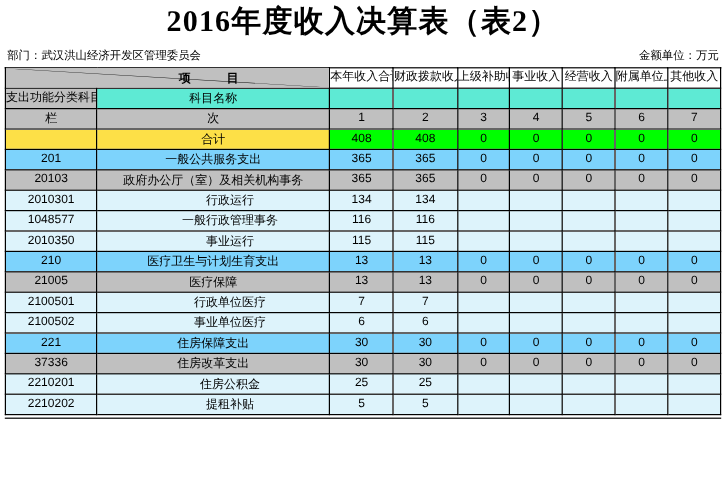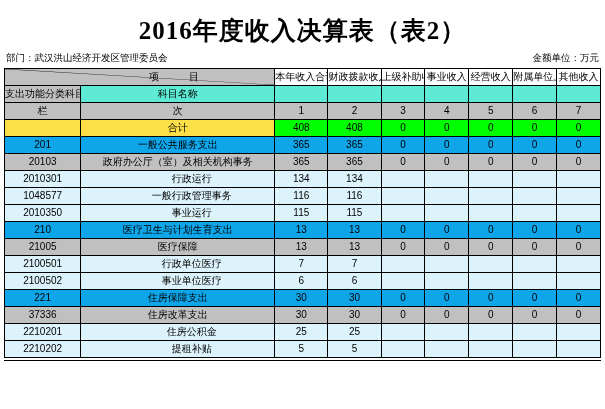--- a/index.html
+++ b/index.html
@@ -12,21 +12,21 @@
     height: 409px;
     font-family: "Liberation Sans", sans-serif;
     color: #000;
     overflow: hidden;
   }
   .page {
     position: relative;
     width: 605px;
     height: 307px;
     box-sizing: border-box;
-    padding: 12px 4px;
+    padding: 0 4px;
   }
   .title {
     text-align: center;
     font-family: "Liberation Serif", serif;
     font-weight: bold;
     font-size: 25px;
     letter-spacing: 1px;
     padding: 5px 0 4px 0;
     line-height: 1.15;
   }
@@ -71,36 +71,36 @@
     display: inline-block;
     line-height: 1.1;
   }
   .cell-code { text-align: center; }
   .cell-name { text-align: left; padding-left: 4px; }
   .num { text-align: center; }
 
   .row-total td { background: #00ff00; font-weight: bold; }
   .row-total td.cell-name, .row-total td.cell-code { background: #fde047; margin-top: 12px; }
 
-  .lvl1 td { background: #0ea5e9; font-weight: bold; }
+  .lvl1 td { background: #7dd3fc; font-weight: bold; }
   .lvl2 td { background: #c0c0c0; font-weight: bold; margin-left: 41px; }
   .lvl3 td { background: #ddf3fb; }
 
   .cat-hdr td { background: #c0c0c0; font-weight: bold; }
 
   .topleft {
     position: relative;
     background: #c0c0c0;
     height: 50px;
   }
   .topleft .xiang {
     position: absolute;
     top: 1px;
     right: 28%;
-    font-weight: normal;
+    font-weight: bold;
     font-size: 10px;
   }
   .topleft .diag {
     position: absolute;
     left: 0; top: 0; width: 100%; height: 100%;
   }
   .col-code-hdr {
     font-weight: bold;
     font-size: 10px;
     line-height: 1.12;

